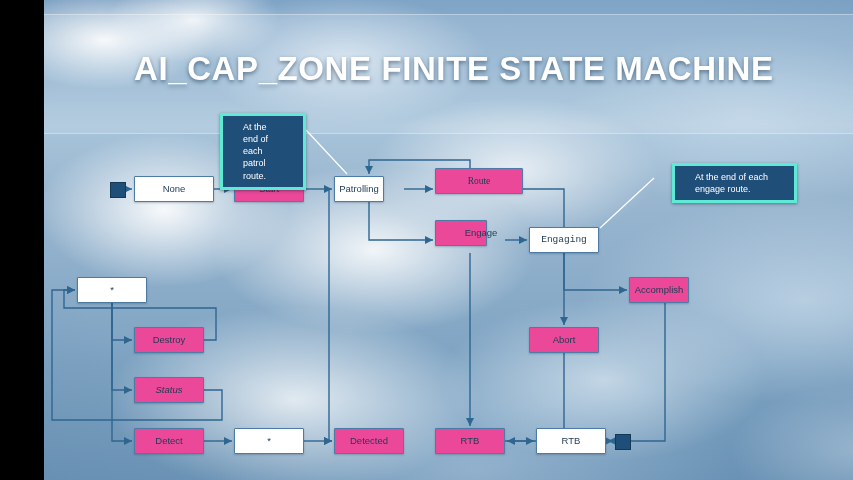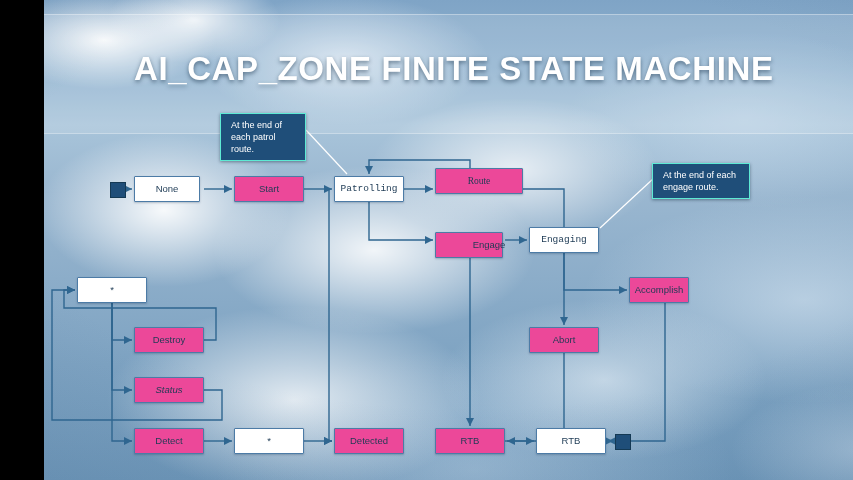--- a/index.html
+++ b/index.html
@@ -115,22 +115,22 @@
     border: 1px solid #143954;
   }
 
   .callout {
     position: absolute;
     box-sizing: border-box;
     background: #1f4e79;
     color: #ffffff;
     font-size: 9px;
     line-height: 1.35;
-    padding: 5px 10px;
-    border: 1px solid #5eead4;
+    padding: 5px 20px;
+    border: 3px solid #5eead4;
     box-shadow: 0 1px 3px rgba(10,30,50,.45);
   }
 </style>
 </head>
 <body>
 
 <div id="stage">
 
   <div class="bg-layer sky"></div>
   <div class="bg-layer clouds"></div>
@@ -198,34 +198,34 @@
 
       <g stroke="#ffffff" stroke-width="1.2" fill="none">
         <path d="M262,130 L303,174"></path>
         <path d="M610,178 L556,228"></path>
       </g>
     </svg>
 
     <div class="terminal" style="left:66px; top:182px;"></div>
     <div class="terminal" style="left:571px; top:434px;"></div>
 
-    <div class="node fill-white" style="left:90px;  top:176px; width:66px;  height:26px;">None</div>
+    <div class="node fill-white" style="left:90px;  top:176px; width:80px;  height:26px;">None</div>
     <div class="node fill-blue" style="left:190px; top:176px; width:70px;  height:26px;">Start</div>
-    <div class="node fill-white" style="left:290px; top:176px; width:70px;  height:26px;font-family:Liberation Mono, monospace;">Patrolling</div>
+    <div class="node fill-white" style="left:290px; top:176px; width:50px;  height:26px;">Patrolling</div>
     <div class="node fill-blue" style="left:391px; top:168px; width:88px;  height:26px;font-family:Liberation Serif, serif;">Route</div>
-    <div class="node fill-blue" style="left:391px; top:232px; width:68px;  height:26px;padding-left:40px;">Engage</div>
+    <div class="node fill-blue" style="left:391px; top:220px; width:52px;  height:26px;padding-left:40px;">Engage</div>
     <div class="node fill-white" style="left:485px; top:227px; width:70px;  height:26px;font-family:Liberation Mono, monospace;">Engaging</div>
     <div class="node fill-blue" style="left:585px; top:277px; width:60px;  height:26px;">Accomplish</div>
     <div class="node fill-blue" style="left:485px; top:327px; width:70px;  height:26px;">Abort</div>
     <div class="node fill-white" style="left:33px;  top:277px; width:70px;  height:26px;">*</div>
     <div class="node fill-blue" style="left:90px;  top:327px; width:70px;  height:26px;text-align:center;">Destroy</div>
     <div class="node fill-blue" style="left:90px;  top:377px; width:70px;  height:26px;font-style:italic;">Status</div>
     <div class="node fill-blue" style="left:90px;  top:428px; width:70px;  height:26px;">Detect</div>
     <div class="node fill-white" style="left:190px; top:428px; width:70px;  height:26px;">*</div>
     <div class="node fill-blue" style="left:290px; top:428px; width:70px;  height:26px;">Detected</div>
     <div class="node fill-blue" style="left:391px; top:428px; width:70px;  height:26px;">RTB</div>
     <div class="node fill-white" style="left:492px; top:428px; width:70px;  height:26px;">RTB</div>
 
     <div class="callout" style="left:176px; top:113px; width:86px;">At the end of each patrol route.</div>
-    <div class="callout" style="left:608px; top:163px; width:98px;">At the end of each engage route.</div>
+    <div class="callout" style="left:628px; top:163px; width:125px;">At the end of each engage route.</div>
 
   </div>
 </div>
 
 </body></html>

